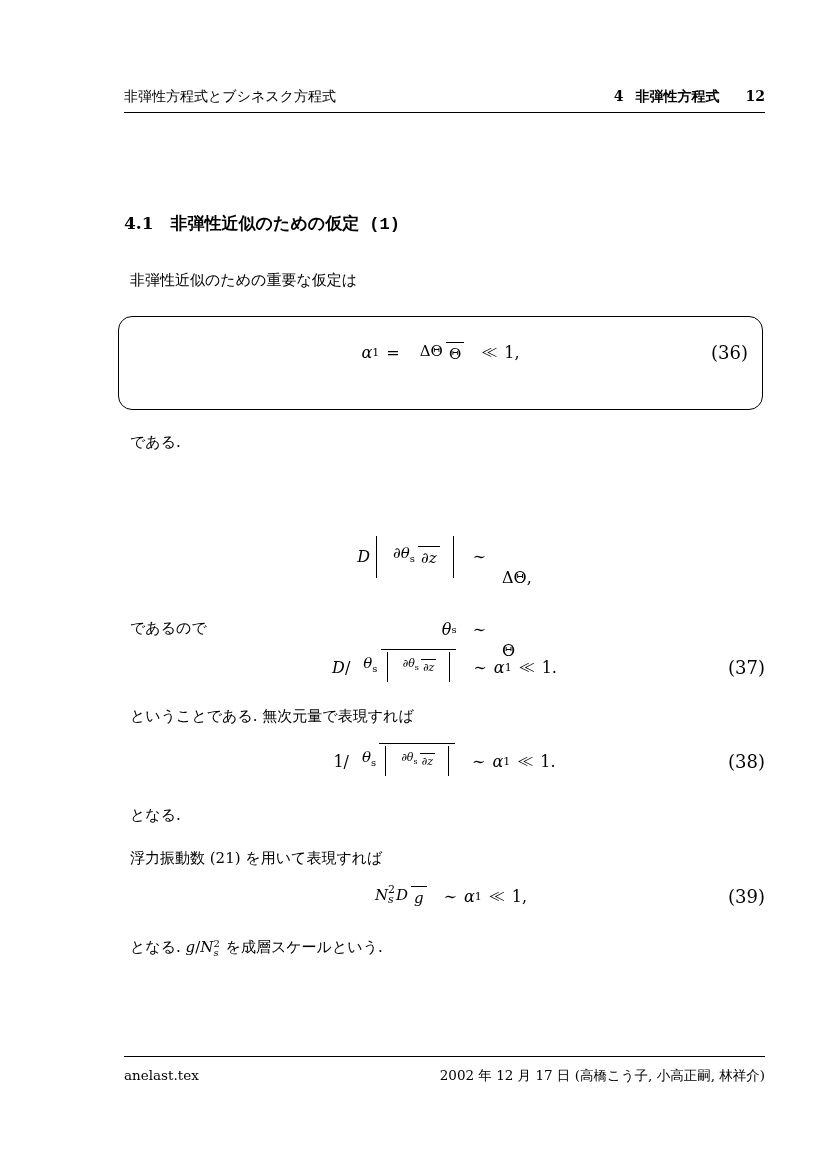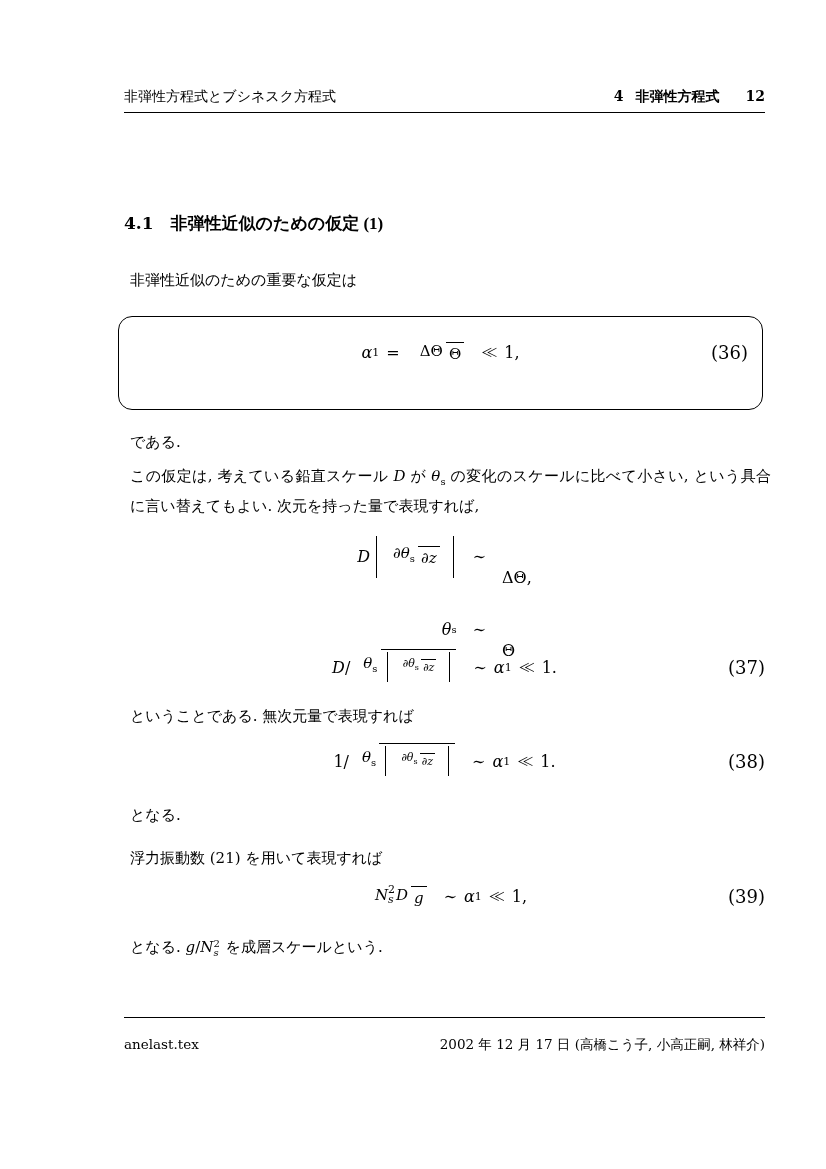--- a/index.html
+++ b/index.html
@@ -20,21 +20,21 @@
   .hdr-num { font-weight:bold; font-family:"DejaVu Serif", serif; }
   .hdr-sec-title { font-weight:bold; font-family:"DejaVu Sans", sans-serif; margin-left:12px; }
   .hdr-page { font-weight:bold; font-family:"DejaVu Serif", serif; margin-left:26px; }
 
   
   .sec-h { position:absolute; top:136px; left:0; margin:0; font-size:23px; line-height:30px; }
   .sec-h .num { font-family:"DejaVu Serif", serif; font-weight:bold; margin-right:20px; }
   .sec-h .txt { font-family:"DejaVu Sans", sans-serif; font-weight:bold; }
   .subsec-h { position:absolute; top:211px; left:0; margin:0; font-size:17px; line-height:24px; }
   .subsec-h .num { font-family:"DejaVu Serif", serif; font-weight:bold; margin-right:17px; }
-  .subsec-h .txt { font-family:Liberation Serif, serif; font-weight:bold; }
+  .subsec-h .txt { font-family:Liberation Mono, monospace; font-weight:bold; }
 
   
   .para { position:absolute; left:0; width:100%; margin:6px; font-size:15px; line-height:24px; text-align:justify; }
   .mi { font-style:italic; }
   sub.s { font-size:10px; }
   sub.b, .subn { font-size:11px; }
 
   
   .obox {
     position:absolute; top:316px; left:-6px; width:645px; height:94px; box-sizing:border-box;
@@ -65,22 +65,22 @@
     position:absolute; top:526px; left:0; width:100%;
     display:grid; grid-template-columns:auto auto auto; justify-content:center;
     column-gap:16px; row-gap:12px; align-items:center; font-size:16px;
   }
   .ag-l { justify-self:end; display:inline-flex; align-items:center; }
   .ag-c { justify-self:center; }
   .ag-r { justify-self:start;margin-top:42px; }
 
   
   .ftr {
-    position:absolute; top:1017px; left:0; width:100%;
-    border-top:1px solid #000; padding-top:17px;
+    position:absolute; top:1056px; left:0; width:100%;
+    border-top:1px solid #000; padding-top:9px;
     display:flex; justify-content:space-between; font-size:13.5px; line-height:19px;
   }
 </style>
 </head>
 <body>
 
 <div class="page">
   <div class="content">
 
     <div class="hdr">
@@ -109,21 +109,20 @@
             </span>
           <span class="mo">≪</span>
           <span>1,</span>
         </span>
         <span class="eq-tag">(36)</span>
       </div>
     </div>
 
     <p class="para" style="top:424px">である.</p>
 
-    <p class="para" style="top:458px"><span>この仮定は, 考えている鉛直スケール </span><span class="mi">D</span><span> が </span><span class="mi">θ</span><sub class="s">s</sub><span> の変化のスケールに比べて小さい, という具合に言い替えてもよい. 次元を持った量で表現すれば,</span></p>
 
     <div class="align-grid">
       <span class="ag-l">
         <span class="mi" style="margin-right:3px">D</span>
         <span class="vbar h42"></span>
         <span class="frac">
             <span class="fnum"><span class="mi">∂θ</span><sub class="s">s</sub></span>
             <span class="fden mi">∂z</span>
           </span>
         <span class="vbar h42"></span>
@@ -132,20 +131,21 @@
       <span class="ag-r">ΔΘ,</span>
 
       <span class="ag-l">
           <span class="mi">θ</span>
           <sub class="s">s</sub>
         </span>
       <span class="ag-c">∼</span>
       <span class="ag-r">Θ</span>
     </div>
 
+    <p class="para" style="top:610px">であるので</p>
 
     <div class="disp" style="top:636px; height:62px">
       <span class="m">
         <span class="mi">D</span>
           <span>/</span>
         <span class="frac">
           <span class="fnum"><span class="mi">θ</span><sub class="s">s</sub></span>
           <span class="fden"><span style="display:inline-flex; align-items:center">
                 <span class="vbar h30"></span>
                 <span class="frac sf">

